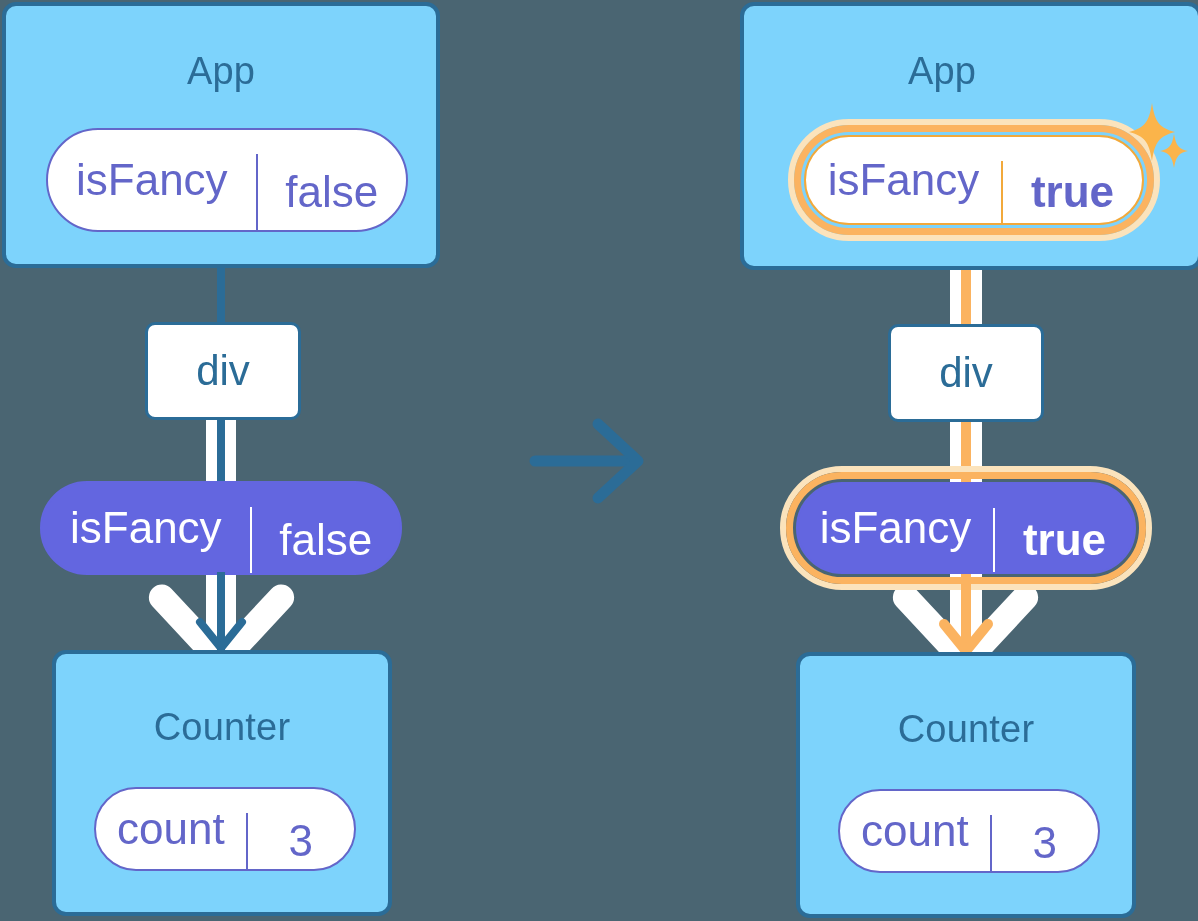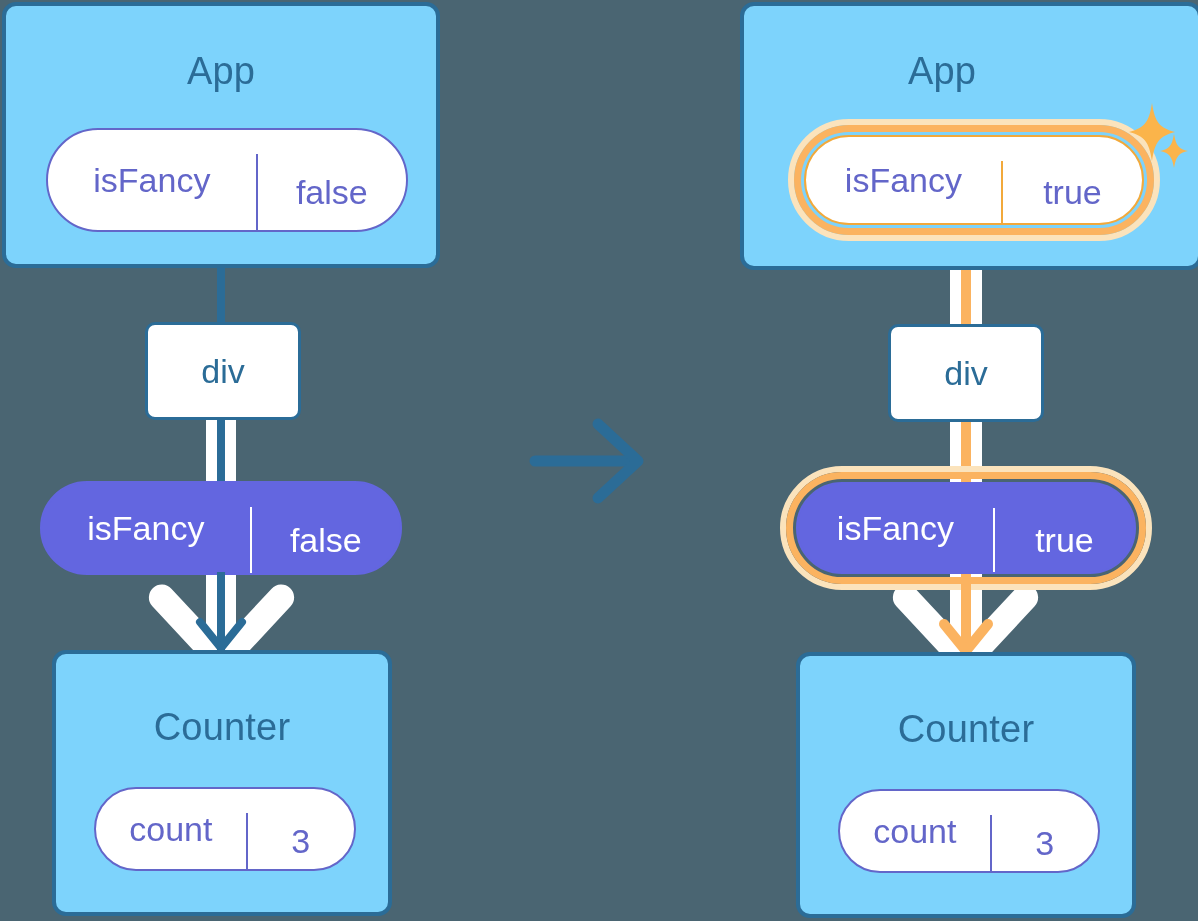--- a/index.html
+++ b/index.html
@@ -39,21 +39,21 @@
   .divbox {
     position: absolute;
     background: #ffffff;
     border: 3px solid #2B6C97;
     border-radius: 10px;
     box-sizing: border-box;
     display: flex;
     align-items: center;
     justify-content: center;
     color: #2B6C97;
-    font-size: 34px;
+    font-size: 42px;
   }
   .divbox span { position: relative; z-index: 3; }
 
   
   .pill {
     position: absolute;
     box-sizing: border-box;
     display: flex;
     align-items: stretch;
     border-radius: 999px;
@@ -64,30 +64,30 @@
     background: #ffffff;
   }
   .pill-solid {
     background: #6366E0;
     border: 2px solid #6366E0;
   }
   .pill .cell {
     display: flex;
     align-items: center;
     justify-content: center;
-    font-size: 34px;
+    font-size: 44px;
     box-sizing: border-box;
   }
   .pill-outline .cell { color: #6366C9; }
   .pill-solid .cell { color: #ffffff; }
   .pill .cell.key { flex: 0 0 58%; }
   .pill .cell.val { flex: 1 1 auto; margin-top: 24px; }
   .pill-outline .cell.val { border-left: 2px solid #6366C9; }
   .pill-solid .cell.val { border-left: 2px solid #ffffff; }
-  .pill .cell.bold { font-weight: normal; }
+  .pill .cell.bold { font-weight: bold; }
 
   
   .pill-hl-glow {
     position: absolute;
     border-radius: 999px;
     border: 6px solid #FBE3BC;
     box-sizing: border-box;
   }
   .pill-hl-ring {
     position: absolute;

